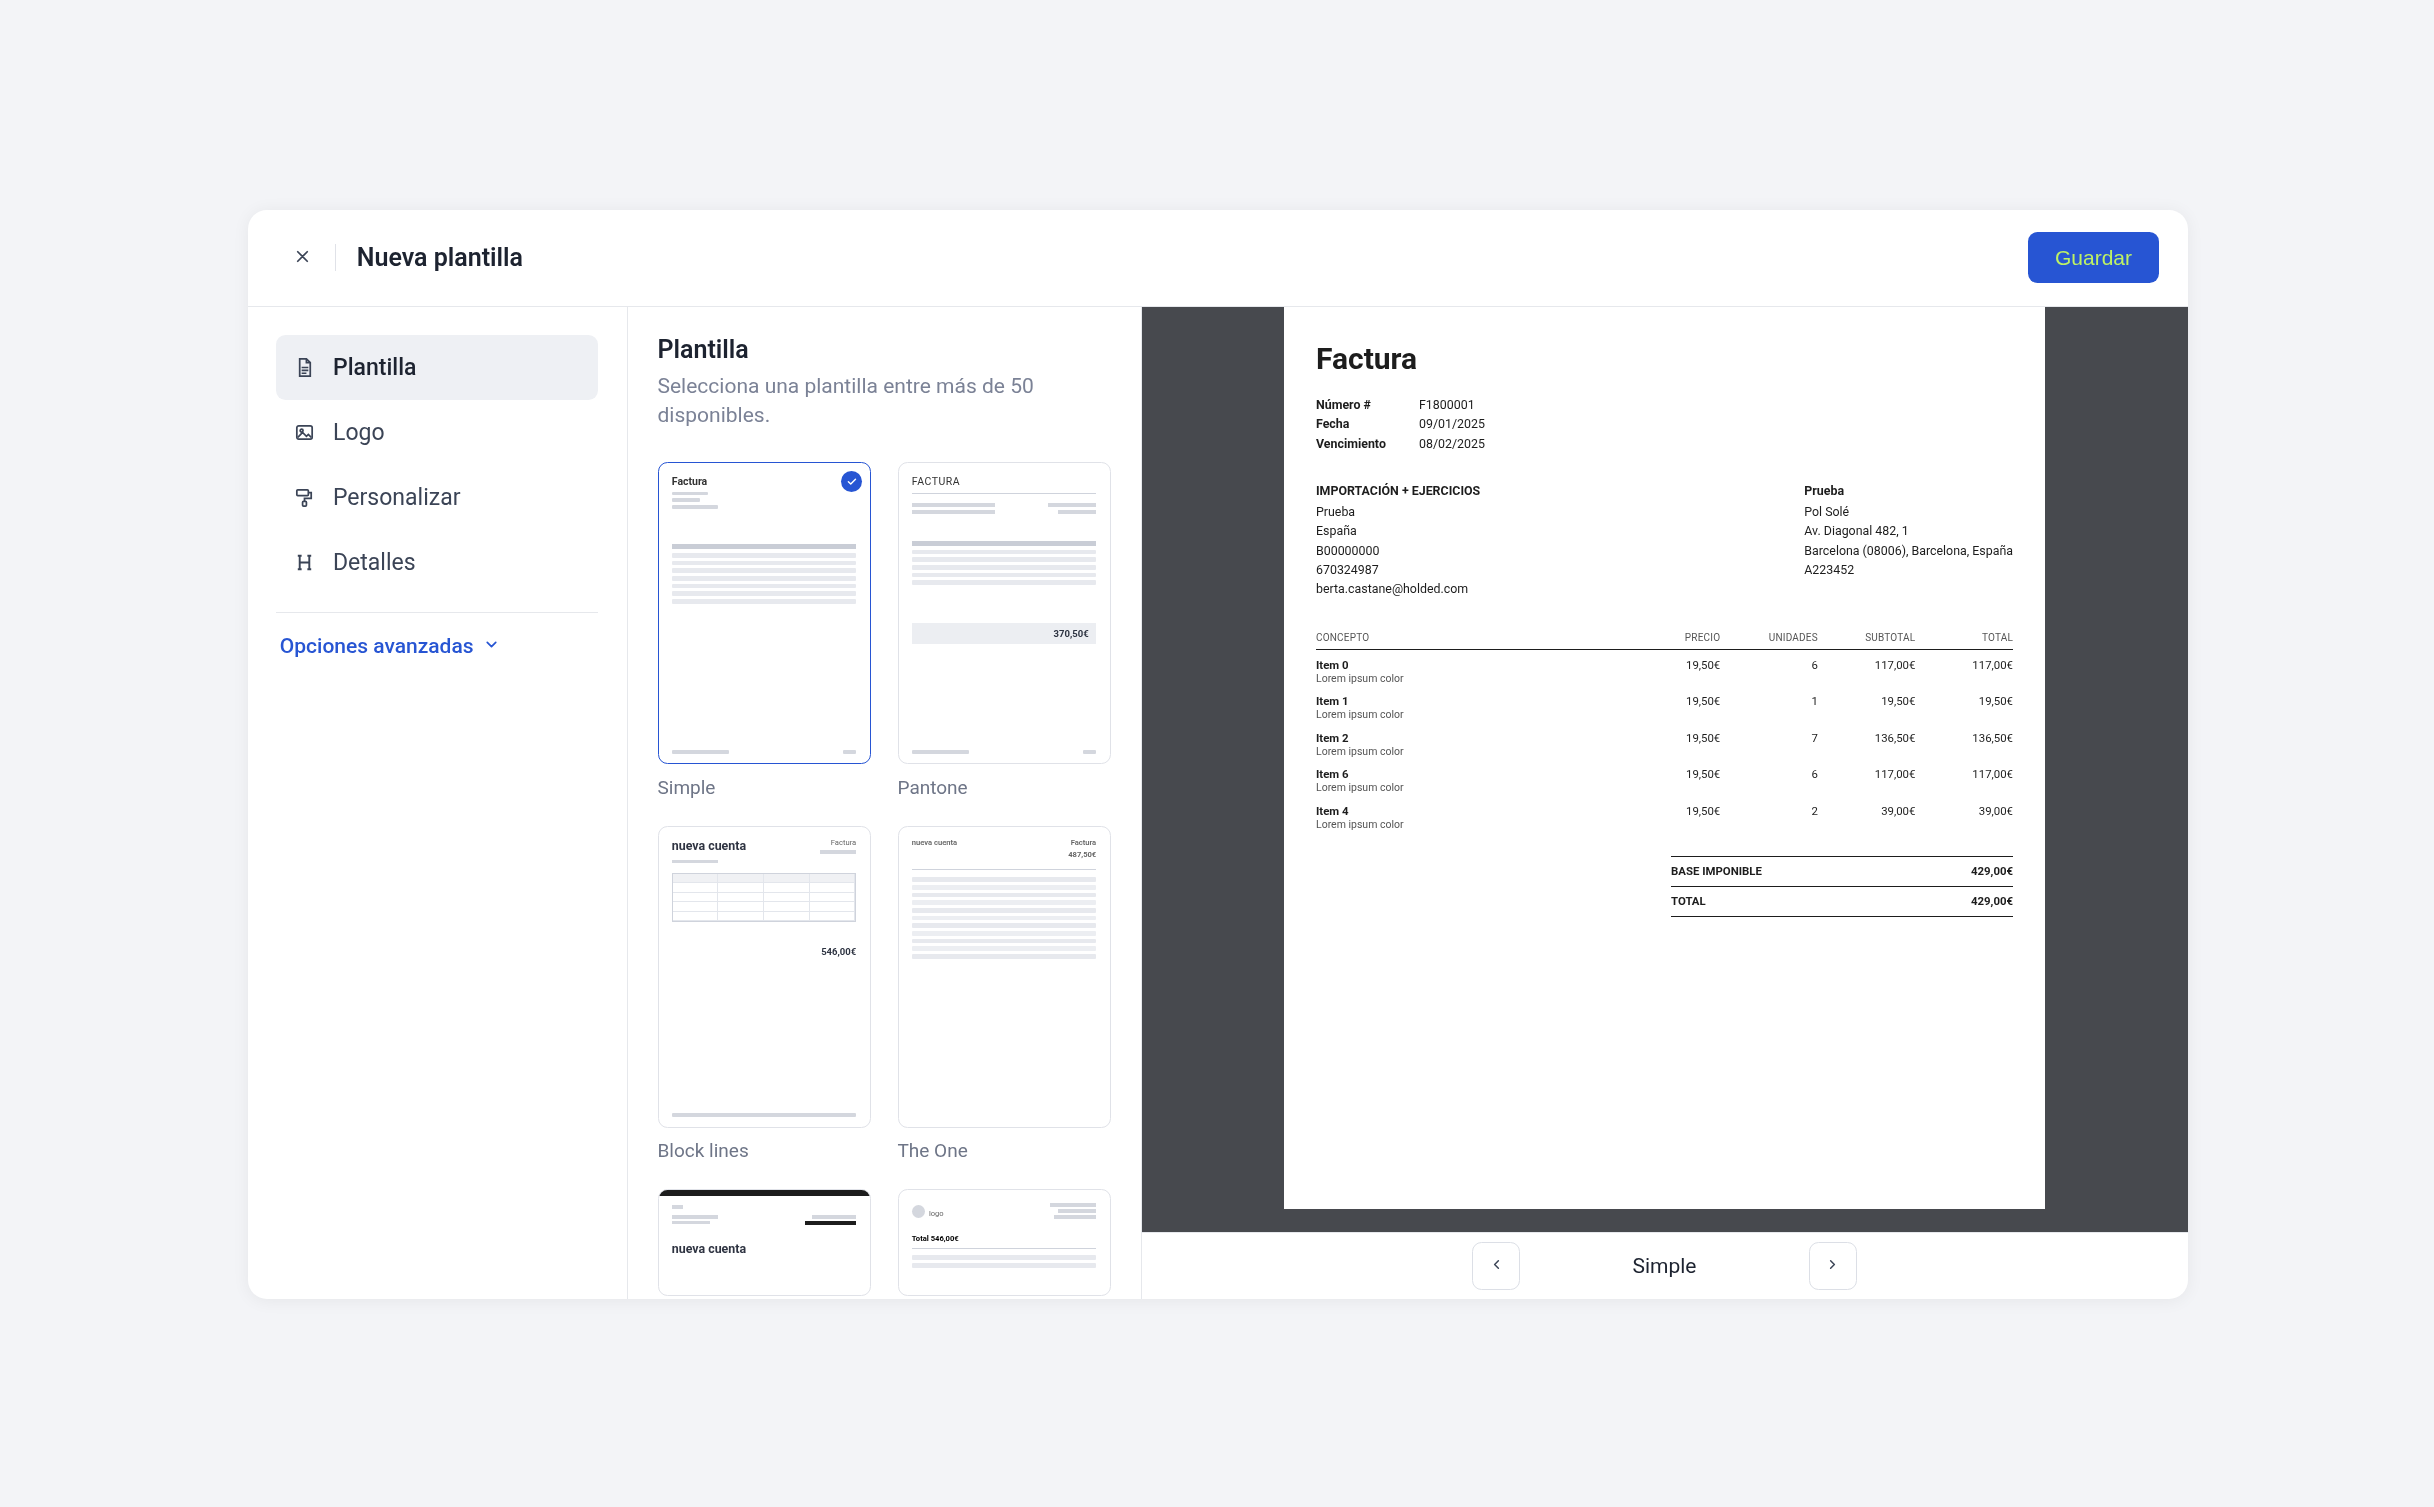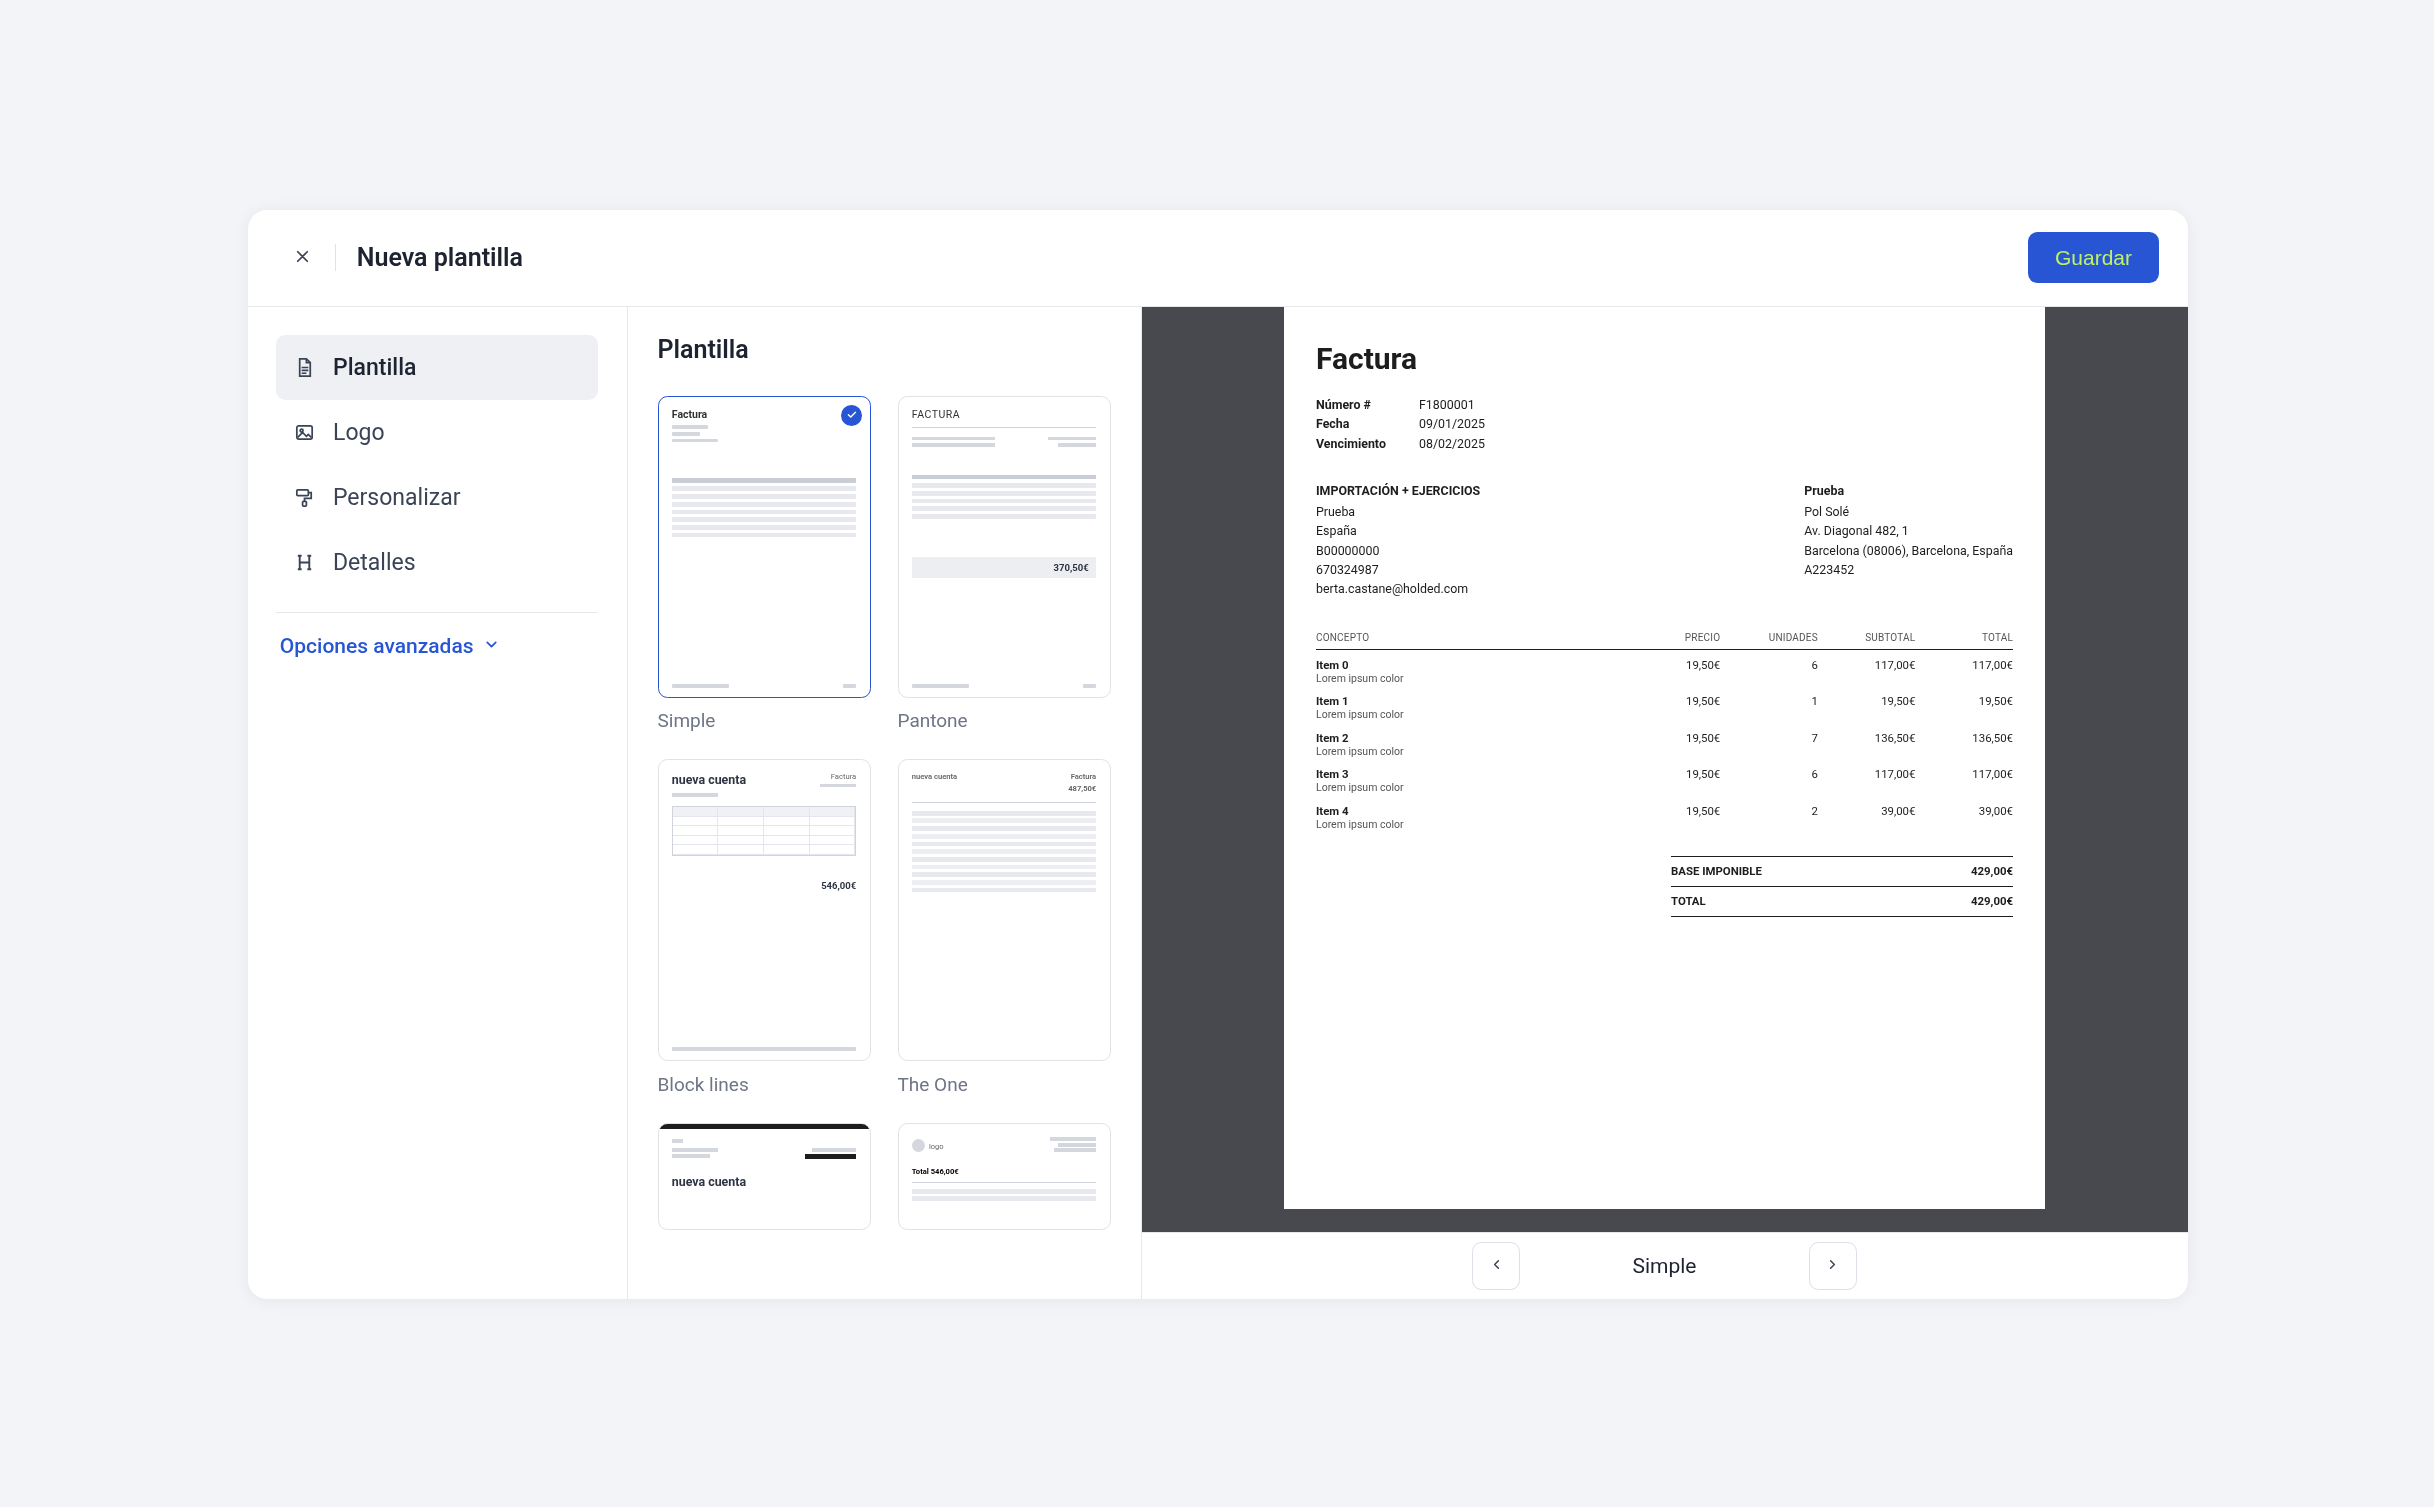--- a/index.html
+++ b/index.html
@@ -276,20 +276,21 @@
         <span>
           <svg viewBox="0 0 24 24" fill="none" stroke="#2755d3" stroke-width="2.4" stroke-linecap="round" stroke-linejoin="round">
               <path d="M6 9l6 6 6-6"></path>
             </svg>
         </span>
       </div>
     </div>
 
     <div class="center-col">
       <div class="center-title">Plantilla</div>
+      <div class="center-sub">Selecciona una plantilla entre más de 50 disponibles.</div>
 
       <div class="tpl-grid">
 
         <div class="tpl-card">
           <div class="tpl-thumb selected">
             <div class="tpl-check">
               <svg viewBox="0 0 24 24" fill="none" stroke="currentColor" stroke-width="3" stroke-linecap="round" stroke-linejoin="round">
                   <path d="M5 12l5 5L20 7"></path>
                 </svg>
             </div>
@@ -537,21 +538,21 @@
                     <div class="inv-item-name">Item 2</div>
                     <div class="inv-item-desc">Lorem ipsum color</div>
                   </td>
                   <td class="ra">19,50€</td>
                   <td class="ra">7</td>
                   <td class="ra">136,50€</td>
                   <td class="ra">136,50€</td>
                 </tr>
                 <tr>
                   <td>
-                    <div class="inv-item-name">Item 3</div>
+                    <div class="inv-item-name">Item 6</div>
                     <div class="inv-item-desc">Lorem ipsum color</div>
                   </td>
                   <td class="ra">19,50€</td>
                   <td class="ra">6</td>
                   <td class="ra">117,00€</td>
                   <td class="ra">117,00€</td>
                 </tr>
                 <tr>
                   <td>
                     <div class="inv-item-name">Item 4</div>

